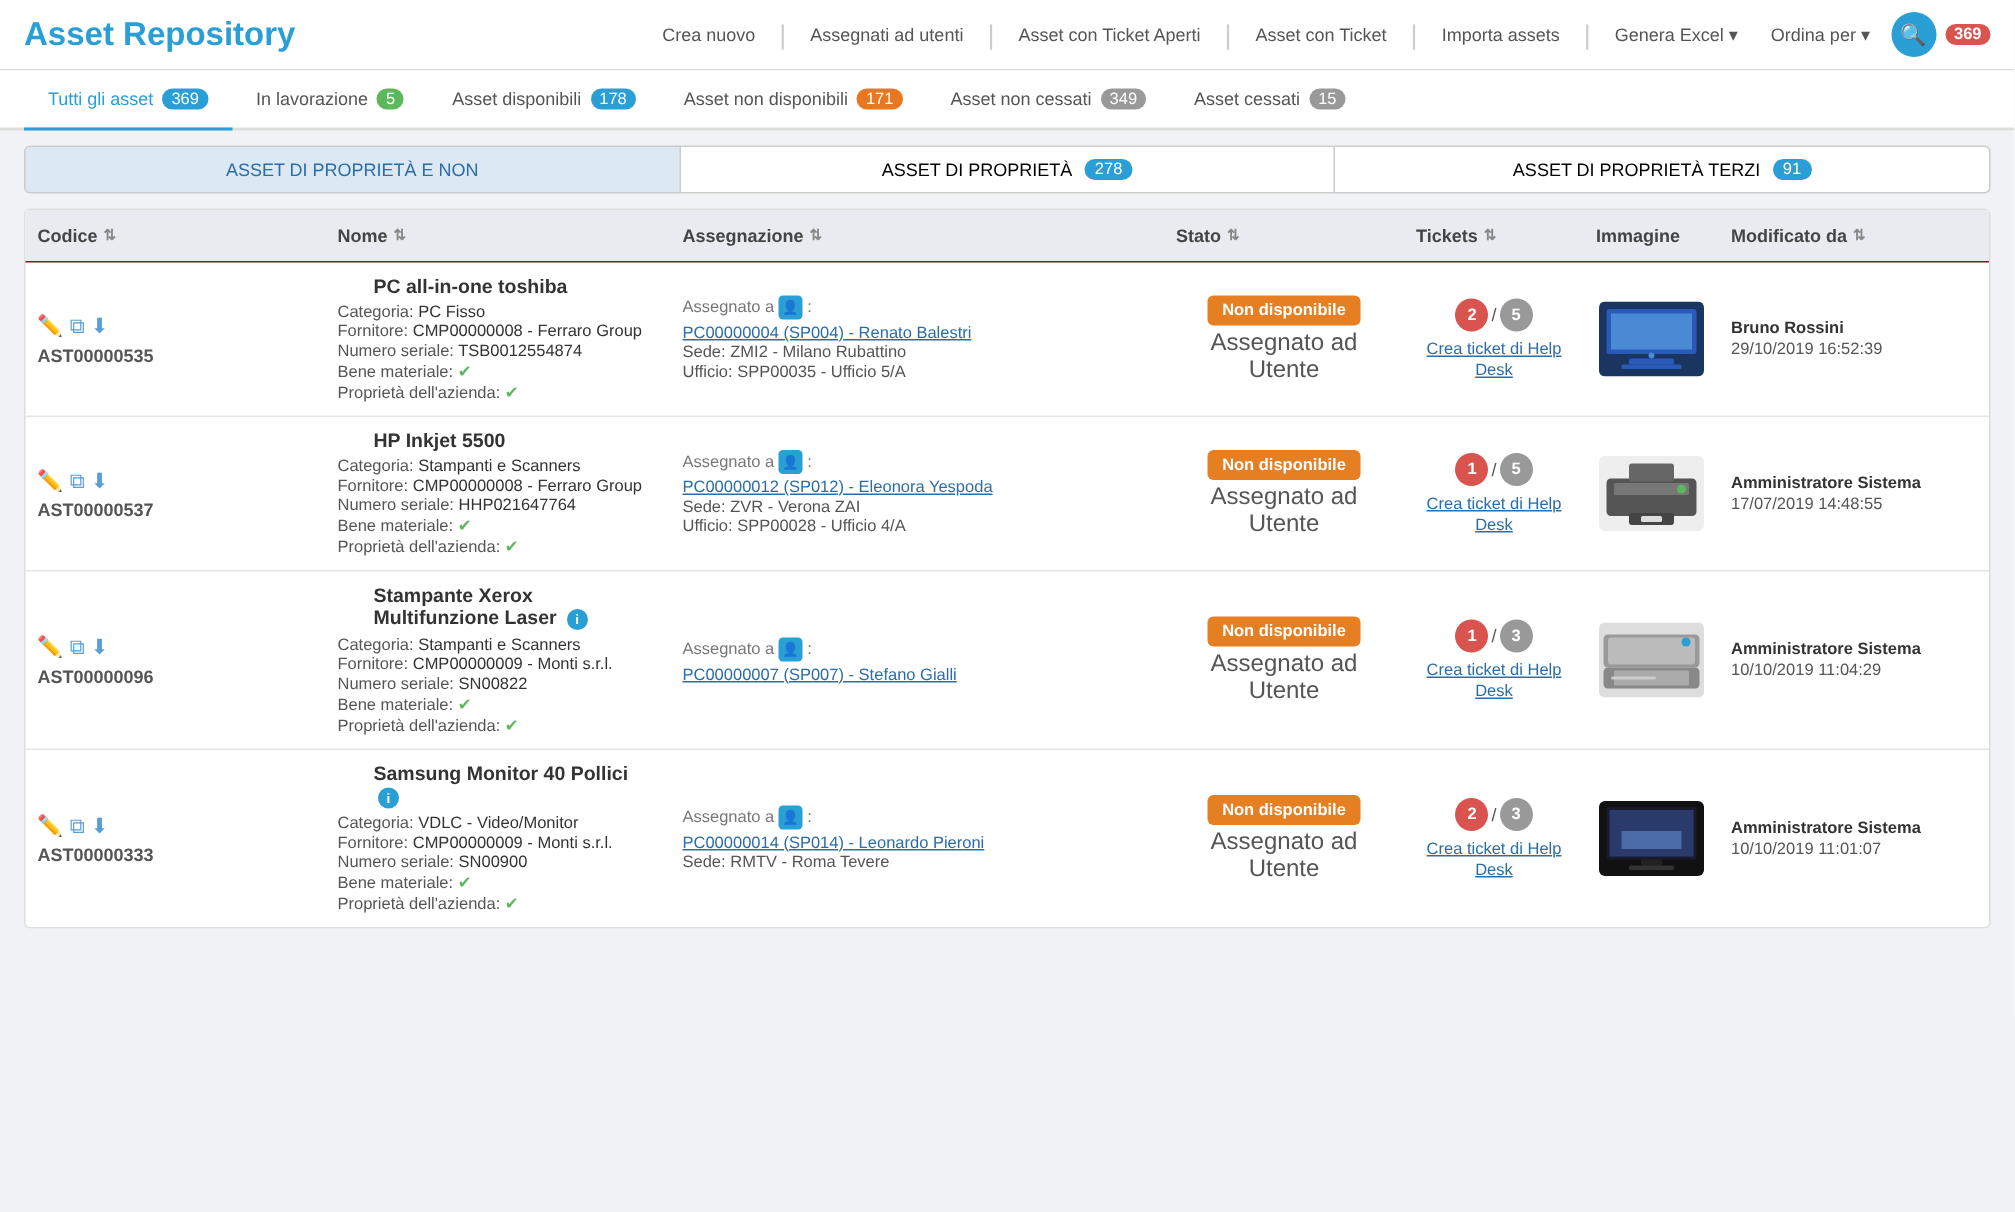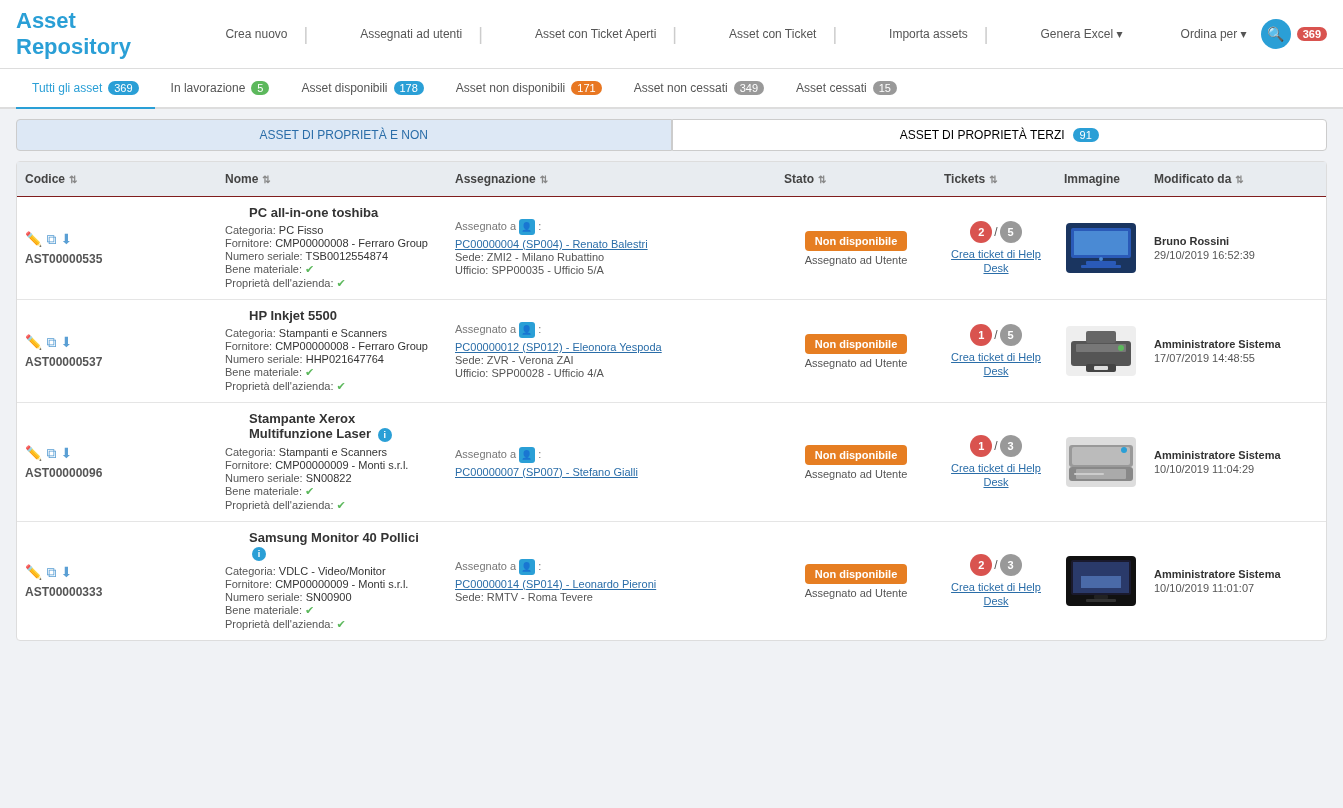--- a/index.html
+++ b/index.html
@@ -2,21 +2,21 @@
 <html><head>
   <meta charset="utf-8">
   <style>
     * { box-sizing: border-box; margin: 0; padding: 0; }
     body { font-family: Arial, sans-serif; font-size: 12px; background: #f0f2f5; color: #333; }
 
     
     .header { background: #fff; padding: 8px 16px; display: flex; align-items: center; justify-content: space-between; border-bottom: 1px solid #ddd; }
     .header-title { color: #2a9fd6; font-size: 22px; font-weight: bold; }
     .header-actions { display: flex; align-items: center; gap: 6px; }
-    .header-btn { background: none; border: none; cursor: pointer; color: #555; font-size: 12px; padding: 4px 8px; white-space: nowrap; margin-left: 36px; }
+    .header-btn { background: none; border: none; cursor: pointer; color: #555; font-size: 12px; padding: 4px 8px; white-space: nowrap; }
     .search-icon-btn { background: #2a9fd6; color: white; border: none; border-radius: 50%; width: 30px; height: 30px; cursor: pointer; font-size: 14px; display: flex; align-items: center; justify-content: center; }
 
     
     .tabs-bar { background: #fff; padding: 0 16px; display: flex; align-items: stretch; border-bottom: 2px solid #ddd; }
     .tab-item { padding: 12px 16px; cursor: pointer; border-bottom: 2px solid transparent; margin-bottom: -2px; display: flex; align-items: center; gap: 6px; color: #555; font-size: 12px; white-space: nowrap; }
     .tab-item.active { color: #2a9fd6; border-bottom-color: #2a9fd6; }
     .tab-badge { background: #2a9fd6; color: white; border-radius: 10px; padding: 1px 6px; font-size: 11px; }
     .tab-badge.green { background: #5cb85c; }
     .tab-badge.gray { background: #999; }
 
@@ -54,21 +54,21 @@
     .cell-name .check { color: #5cb85c; }
 
     .cell-assign { font-size: 11px; }
     .cell-assign .assign-label { color: #777; margin-bottom: 3px; }
     .cell-assign .assign-icon { display: inline-block; width: 16px; height: 16px; background: #2a9fd6; border-radius: 3px; color: white; font-size: 9px; text-align: center; line-height: 16px; margin-right: 3px; }
     .cell-assign a { color: #2a6da8; text-decoration: underline; cursor: pointer; }
     .cell-assign .assign-detail { color: #555; margin: 1px 0; }
 
     .status-badge { display: inline-block; padding: 4px 10px; border-radius: 4px; font-size: 11px; font-weight: bold; color: white; text-align: center; }
     .status-badge.non-disponibile { background: #e67e22; }
-    .status-sub { font-size: 11px; color: #555; margin-top: 3px; text-align: center; }
+    .status-sub { font-size: 16px; color: #555; margin-top: 3px; text-align: center; }
 
     .tickets-cell { text-align: center; }
     .ticket-counts { display: flex; align-items: center; justify-content: center; gap: 2px; margin-bottom: 4px; }
     .ticket-num { display: inline-block; width: 22px; height: 22px; border-radius: 50%; color: white; font-size: 11px; font-weight: bold; text-align: center; line-height: 22px; }
     .ticket-num.red { background: #d9534f; }
     .ticket-num.gray { background: #999; }
     .ticket-sep { font-size: 12px; color: #555; }
     .ticket-link { color: #2a6da8; text-decoration: underline; cursor: pointer; font-size: 11px; }
 
     .cell-img { display: flex; justify-content: center; align-items: center; }
@@ -138,20 +138,24 @@
     <span class="tab-badge gray">349</span>
   </div>
   <div class="tab-item">
     <span>Asset cessati</span>
     <span class="tab-badge gray">15</span>
   </div>
 </div>
 
 <div class="filter-row">
   <button class="filter-btn active" style="flex:1;text-align:center;">ASSET DI PROPRIETÀ E NON</button>
+  <button class="filter-btn filter-btn-mid">
+    <span>ASSET DI PROPRIETÀ</span>
+    <span class="filter-count-badge">278</span>
+  </button>
   <button class="filter-btn filter-btn-right">
     <span>ASSET DI PROPRIETÀ TERZI</span>
     <span class="filter-count-badge">91</span>
   </button>
 </div>
 
 <div class="table-container">
 
   <div class="table-header">
     <div class="th">

